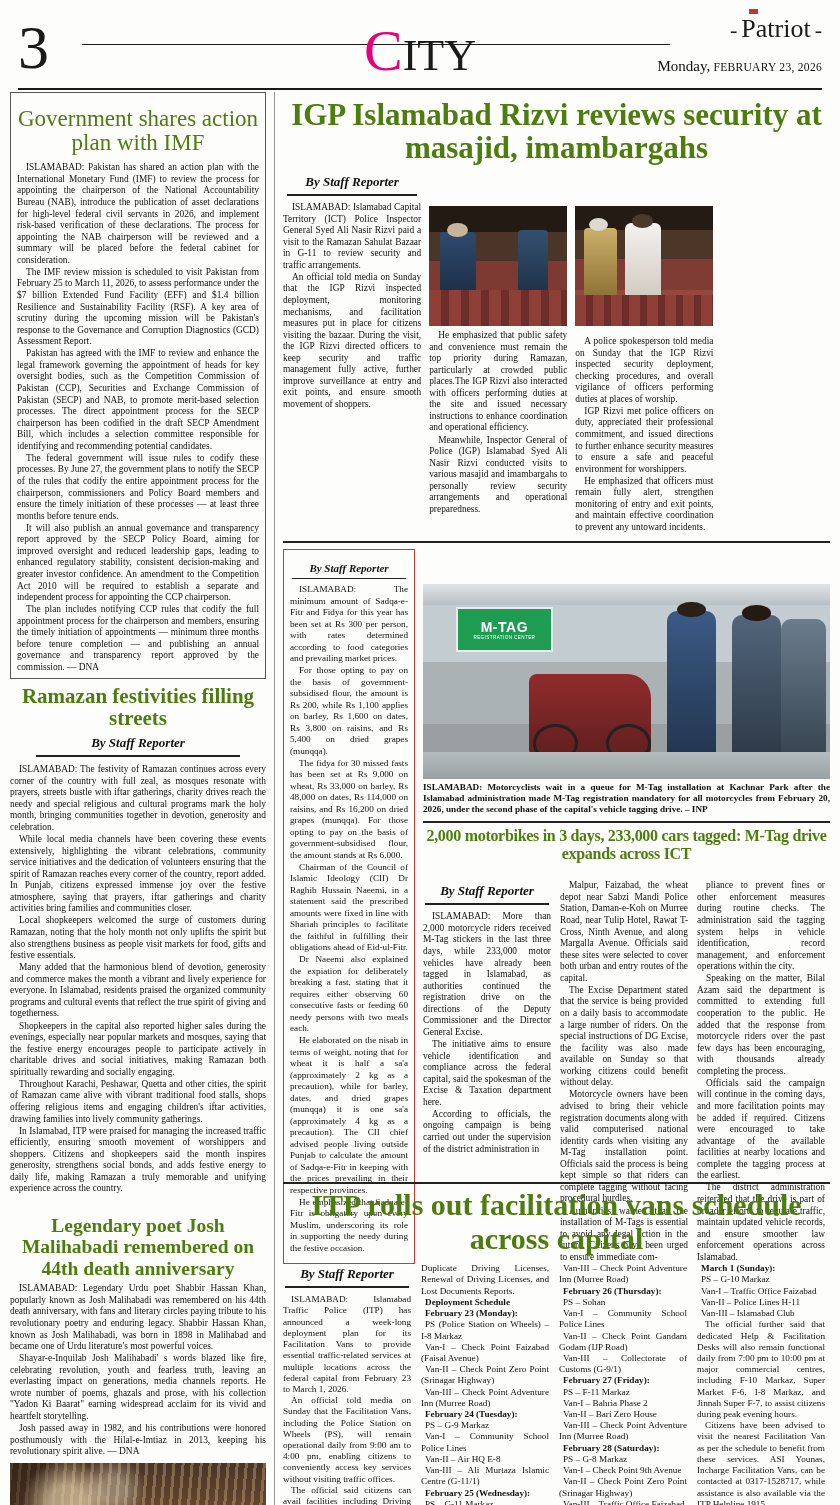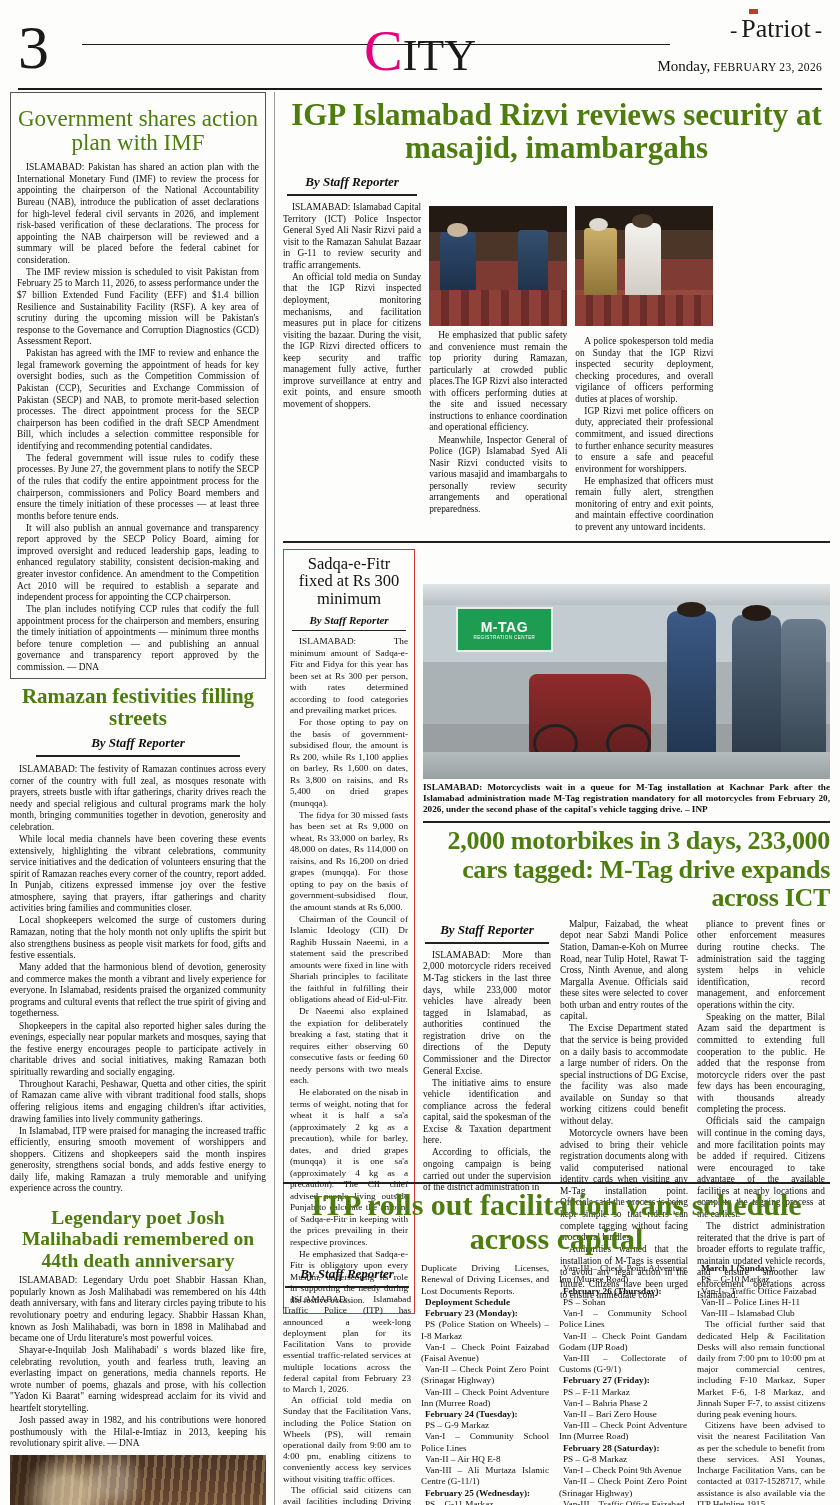--- a/index.html
+++ b/index.html
@@ -166,21 +166,21 @@
         <div class="byline">By Staff Reporter</div>
         <p class="bt">ISLAMABAD: The festivity of Ramazan continues across every corner of the country with full zeal, as mosques resonate with prayers, streets bustle with iftar gatherings, charity drives reach the needy and special religious and cultural programs mark the holy month, bringing communities together in devotion, generosity and celebration.</p>
         <p class="bt">While local media channels have been covering these events extensively, highlighting the vibrant celebrations, community service initiatives and the dedication of volunteers ensuring that the spirit of Ramazan reaches every corner of the country, report added. In Punjab, citizens expressed immense joy over the festive atmosphere, saying that prayers, iftar gatherings and charity activities bring families and communities closer.</p>
         <p class="bt">Local shopkeepers welcomed the surge of customers during Ramazan, noting that the holy month not only uplifts the spirit but also strengthens business as people visit markets for food, gifts and festive essentials.</p>
         <p class="bt">Many added that the harmonious blend of devotion, generosity and commerce makes the month a vibrant and lively experience for everyone. In Islamabad, residents praised the organized community programs and cultural events that reflect the true spirit of giving and togetherness.</p>
         <p class="bt">Shopkeepers in the capital also reported higher sales during the evenings, especially near popular markets and mosques, saying that the festive energy encourages people to participate actively in charitable drives and social initiatives, making Ramazan both spiritually rewarding and socially engaging.</p>
         <p class="bt">Throughout Karachi, Peshawar, Quetta and other cities, the spirit of Ramazan came alive with vibrant traditional food stalls, shops offering religious items and engaging children's iftar activities, drawing families into lively community gatherings.</p>
         <p class="bt">In Islamabad, ITP were praised for managing the increased traffic efficiently, ensuring smooth movement of worshippers and shoppers. Citizens and shopkeepers said the month inspires generosity, strengthens social bonds, and adds festive energy to daily life, making Ramazan a truly memorable and unifying experience across the country.</p>
       </div>
 
-      <div style="margin-top:12px;">
+      <div style="margin-top:20px;">
         <h1 class="hl" style="font-size:19.5px;font-weight:700;line-height:1.1;margin:4px 0 4px;">Legendary poet Josh Malihabadi remembered on 44th death anniversary</h1>
         <p class="bt">ISLAMABAD: Legendary Urdu poet Shabbir Hassan Khan, popularly known as Josh Malihabadi was remembered on his 44th death anniversary, with fans and literary circles paying tribute to his revolutionary poetry and enduring legacy. Shabbir Hassan Khan, known as Josh Malihabadi, was born in 1898 in Malihabad and became one of Urdu literature's most powerful voices.</p>
         <p class="bt">Shayar-e-Inquilab Josh Malihabadi' s words blazed like fire, celebrating revolution, youth and fearless truth, leaving an everlasting impact on generations, media channels reports. He wrote number of poems, ghazals and prose, with his collection "Yadon Ki Baarat" earning widespread acclaim for its vivid and heartfelt storytelling.</p>
         <p class="bt">Josh passed away in 1982, and his contributions were honored posthumously with the Hilal-e-Imtiaz in 2013, keeping his revolutionary spirit alive. — DNA</p>
       </div>
 
       <div class="photo drink" style="height:135px;margin-top:5px;position:relative;">
         <div class="sheen" style="background:
             radial-gradient(circle at 22% 30%, rgba(255,240,200,.55) 0 8%, transparent 20%),
             radial-gradient(circle at 40% 20%, rgba(255,250,230,.35) 0 6%, transparent 18%),
@@ -236,21 +236,20 @@
             <p class="bt" style="visibility:hidden;height:0;overflow:hidden;">A police spokesperson told media on Sunday that the IGP Rizvi inspected security deployment, checking procedures, and overall vigilance of officers performing duties at places of worship.</p>
           </div>
         </div>
       </div>
 
       <div class="rule-thick"></div>
 
       <div style="display:flex;gap:8px;">
 
         <div class="redbox">
-          <h2>Sadqa-e-Fitr fixed at Rs 300 minimum</h2>
           <div class="byline">By Staff Reporter</div>
           <p class="bt">ISLAMABAD: The minimum amount of Sadqa-e-Fitr and Fidya for this year has been set at Rs 300 per person, with rates determined according to food categories and prevailing market prices.</p>
           <p class="bt">For those opting to pay on the basis of government-subsidised flour, the amount is Rs 200, while Rs 1,100 applies on barley, Rs 1,600 on dates, Rs 3,800 on raisins, and Rs 5,400 on dried grapes (munqqa).</p>
           <p class="bt">The fidya for 30 missed fasts has been set at Rs 9,000 on wheat, Rs 33,000 on barley, Rs 48,000 on dates, Rs 114,000 on raisins, and Rs 16,200 on dried grapes (munqqa). For those opting to pay on the basis of government-subsidised flour, the amount stands at Rs 6,000.</p>
           <p class="bt">Chairman of the Council of Islamic Ideology (CII) Dr Raghib Hussain Naeemi, in a statement said the prescribed amounts were fixed in line with Shariah principles to facilitate the faithful in fulfilling their obligations ahead of Eid-ul-Fitr.</p>
           <p class="bt">Dr Naeemi also explained the expiation for deliberately breaking a fast, stating that it requires either observing 60 consecutive fasts or feeding 60 needy persons with two meals each.</p>
           <p class="bt">He elaborated on the nisab in terms of weight, noting that for wheat it is half a sa'a (approximately 2 kg as a precaution), while for barley, dates, and dried grapes (munqqa) it is one sa'a (approximately 4 kg as a precaution). The CII chief advised people living outside Punjab to calculate the amount of Sadqa-e-Fitr in keeping with the prices prevailing in their respective provinces.</p>
           <p class="bt">He emphasized that Sadqa-e-Fitr is obligatory upon every Muslim, underscoring its role in supporting the needy during the festive occasion.</p>
         </div>
 
@@ -274,21 +273,21 @@
             <div style="position:absolute;left:62.5%;top:9%;width:7%;height:8%;background:#2b2018;border-radius:50%;"></div>
             <div style="position:absolute;left:76%;top:16%;width:12%;height:72%;background:linear-gradient(180deg,#52657a,#2d3a48);border-radius:10px 10px 2px 2px;"></div>
             <div style="position:absolute;left:78.5%;top:11%;width:7%;height:8%;background:#241a13;border-radius:50%;"></div>
             <div style="position:absolute;left:88%;top:18%;width:11%;height:70%;background:linear-gradient(180deg,#6b7c8c,#374552);border-radius:10px 10px 2px 2px;"></div>
             <div style="position:absolute;left:0;right:0;bottom:0;height:14%;background:linear-gradient(180deg,#b5bcbe,#99a1a3);"></div>
           </div>
           <div class="cap">ISLAMABAD: Motorcyclists wait in a queue for M-Tag installation at Kachnar Park after the Islamabad administration made M-Tag registration mandatory for all motorcycles from February 20, 2026, under the second phase of the capital's vehicle tagging drive. – INP</div>
 
           <div class="rule-thick" style="margin:6px 0 4px;"></div>
 
-          <h1 class="hl hl-big" style="font-size:26px;line-height:1.1;margin:2px 0 6px;text-align:right;">2,000 motorbikes in 3 days, 233,000 cars tagged: M-Tag drive expands across ICT</h1>
+          <h1 class="hl hl-big" style="font-size:16px;line-height:1.1;margin:2px 0 18px;">2,000 motorbikes in 3 days, 233,000 cars tagged: M-Tag drive expands across ICT</h1>
 
           <div style="display:flex;gap:9px;">
             <div style="width:128px;">
               <div class="byline" style="margin:0 2px 6px;">By Staff Reporter</div>
               <p class="bt">ISLAMABAD: More than 2,000 motorcycle riders received M-Tag stickers in the last three days, while 233,000 motor vehicles have already been tagged in Islamabad, as authorities continued the registration drive on the directions of the Deputy Commissioner and the Director General Excise.</p>
               <p class="bt">The initiative aims to ensure vehicle identification and compliance across the federal capital, said the spokesman of the Excise &amp; Taxation department here.</p>
               <p class="bt">According to officials, the ongoing campaign is being carried out under the supervision of the district administration in</p>
             </div>
             <div style="width:128px;">
               <p class="bt">Malpur, Faizabad, the wheat depot near Sabzi Mandi Police Station, Daman-e-Koh on Murree Road, near Tulip Hotel, Rawat T-Cross, Ninth Avenue, and along Margalla Avenue. Officials said these sites were selected to cover both urban and entry routes of the capital.</p>

